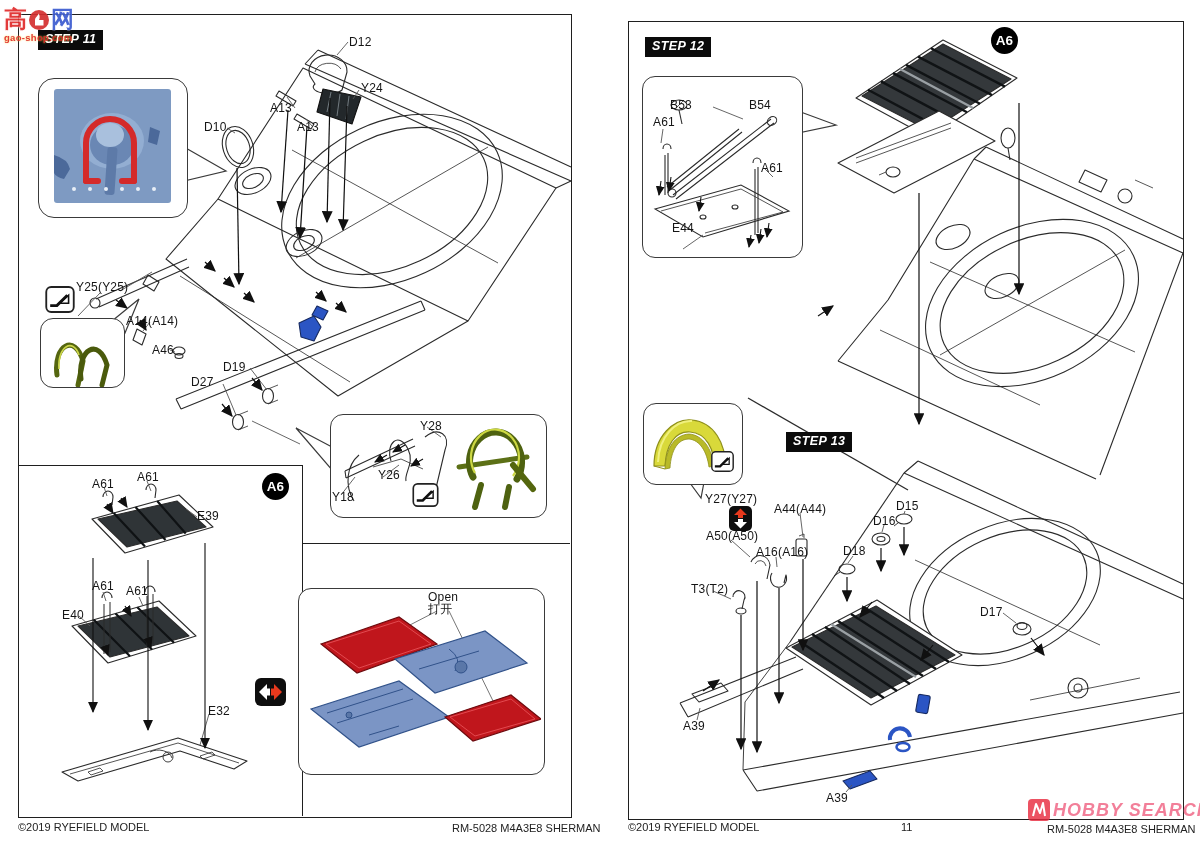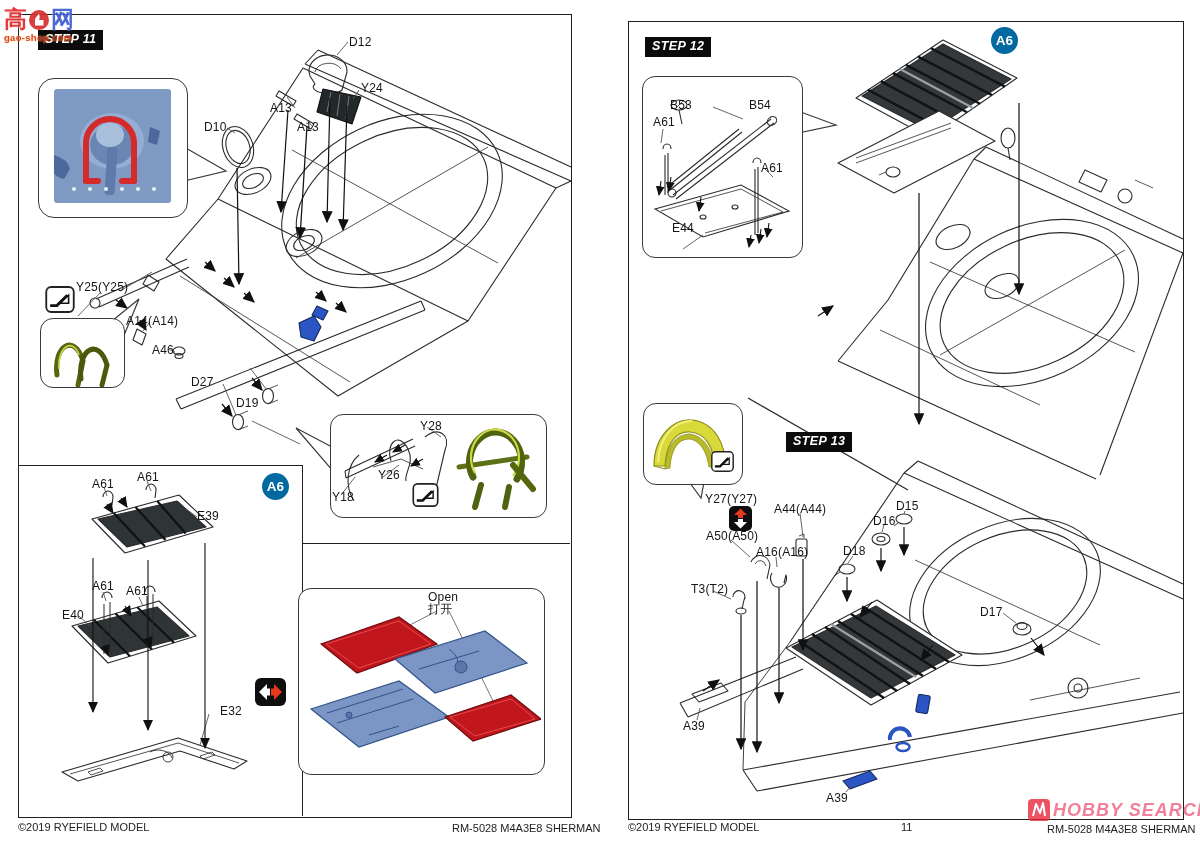--- a/index.html
+++ b/index.html
@@ -5,21 +5,21 @@
   html,body{margin:0;padding:0;background:#fafaf8;}
   #sheet{position:relative;width:1200px;height:841px;background:#ffffff;overflow:hidden;
          font-family:"Liberation Sans",sans-serif;}
   .page{position:absolute;border:1.8px solid #1f1f1f;}
   .divh{position:absolute;height:0;border-top:1.8px solid #1f1f1f;}
   .divv{position:absolute;width:0;border-left:1.8px solid #1f1f1f;}
   .art{position:absolute;left:0;top:0;width:1200px;height:841px;}
   .lbl{position:absolute;font-size:12px;line-height:1.1;color:#151515;letter-spacing:.2px;white-space:nowrap;}
   .step{position:absolute;background:#0b0b0b;color:#fff;font-style:italic;font-weight:700;
         font-size:12.5px;line-height:1;padding:3px 7px 4px 7px;letter-spacing:.4px;}
-  .a6{position:absolute;width:27px;height:27px;border-radius:50%;background:#0369a1;color:#fff;
+  .a6{position:absolute;width:27px;height:27px;border-radius:50%;background:#000000;color:#fff;
       font-weight:700;font-size:13.5px;line-height:27px;text-align:center;}
   .balloon{position:absolute;background:#fff;border:1.6px solid #3a3a3a;border-radius:13px;}
   .foot{position:absolute;font-size:11px;color:#222;white-space:nowrap;}
   .icon{position:absolute;}
   
   #gao{position:absolute;left:4px;top:8px;width:86px;opacity:.92;}
   #gao .row{display:flex;align-items:center;gap:1px;}
   #gao .cjk{font-weight:700;font-size:23px;line-height:1;}
   #gao .red{color:#e02a2a;text-shadow:0 0 1px #fff,0 0 2px #ffdede;}
   #gao .blue{color:#3b5bd0;text-shadow:0 0 1px #fff;}
@@ -414,32 +414,32 @@
   <div class="a6" style="left:991px;top:27px;">A6</div>
 
   <span class="lbl" style="left:349px;top:36px;">D12</span>
   <span class="lbl" style="left:361px;top:82px;">Y24</span>
   <span class="lbl" style="left:270px;top:102px;">A13</span>
   <span class="lbl" style="left:297px;top:121px;">A13</span>
   <span class="lbl" style="left:204px;top:121px;">D10</span>
   <span class="lbl" style="left:76px;top:281px;">Y25(Y25)</span>
   <span class="lbl" style="left:126px;top:315px;">A14(A14)</span>
   <span class="lbl" style="left:152px;top:344px;">A46</span>
-  <span class="lbl" style="left:236px;top:361px;margin-top:36px;">D19</span>
+  <span class="lbl" style="left:223px;top:361px;">D19</span>
   <span class="lbl" style="left:191px;top:376px;text-align:center;">D27</span>
   <span class="lbl" style="left:420px;top:420px;">Y28</span>
   <span class="lbl" style="left:378px;top:469px;">Y26</span>
   <span class="lbl" style="left:332px;top:491px;">Y18</span>
   <span class="lbl" style="left:92px;top:478px;">A61</span>
   <span class="lbl" style="left:137px;top:471px;">A61</span>
   <span class="lbl" style="left:197px;top:510px;text-align:right;">E39</span>
   <span class="lbl" style="left:92px;top:580px;">A61</span>
   <span class="lbl" style="left:126px;top:585px;">A61</span>
   <span class="lbl" style="left:62px;top:609px;">E40</span>
-  <span class="lbl" style="left:220px;top:705px;">E32</span>
+  <span class="lbl" style="left:208px;top:705px;">E32</span>
   <span class="lbl" style="left:428px;top:591px;">Open</span>
   <span class="lbl" style="left:428px;top:603px;">打开</span>
 
   <span class="lbl" style="left:670px;top:99px;">B53</span>
   <span class="lbl" style="left:749px;top:99px;">B54</span>
   <span class="lbl" style="left:653px;top:116px;">A61</span>
   <span class="lbl" style="left:761px;top:162px;">A61</span>
   <span class="lbl" style="left:672px;top:222px;">E44</span>
   <span class="lbl" style="left:705px;top:493px;">Y27(Y27)</span>
   <span class="lbl" style="left:774px;top:503px;">A44(A44)</span>

